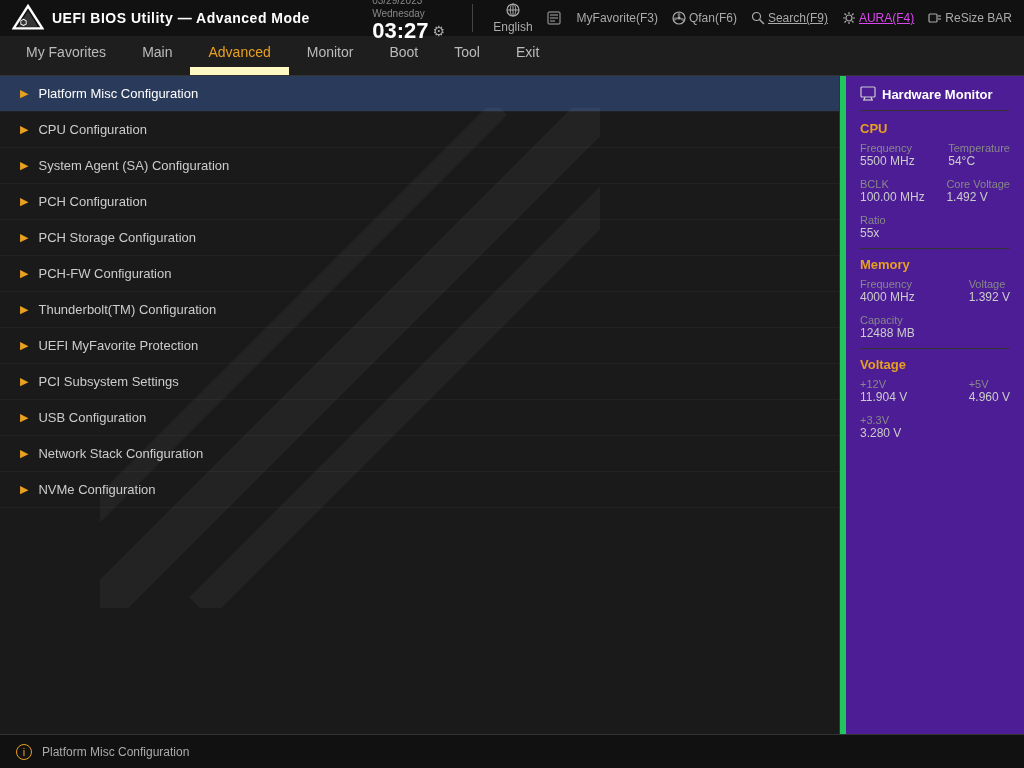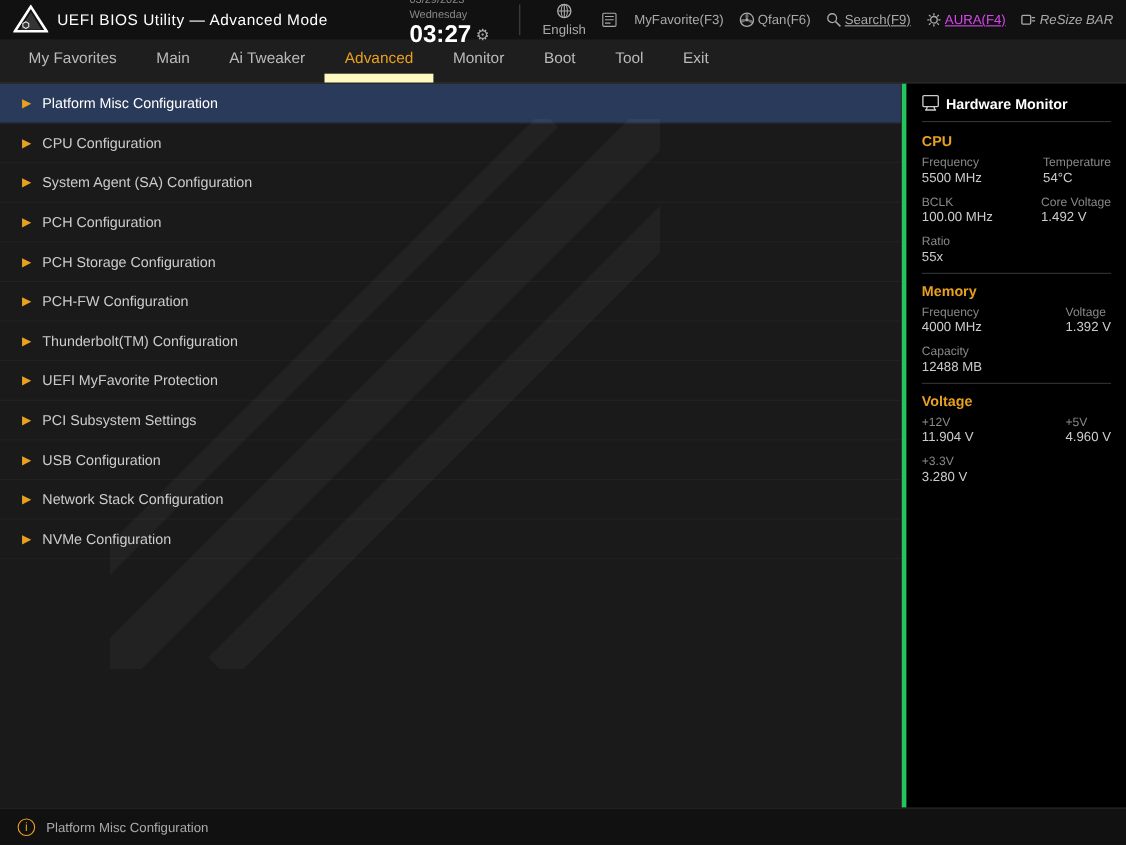--- a/index.html
+++ b/index.html
@@ -27,21 +27,21 @@
       align-items: center;
       gap: 8px;
     }
     #logo-icon {
       width: 32px;
       height: 28px;
     }
     #app-title {
       color: #fff;
       font-size: 14px;
-      font-weight: normal;
+      font-weight: bold;
       letter-spacing: 0.5px;
     }
     #top-tools {
       display: flex;
       align-items: center;
       gap: 14px;
       margin-left: 8px;
       font-size: 12px;
       color: #aaa;
     }
@@ -118,25 +118,25 @@
     }
     .menu-item.selected { background: #2a3a5a; color: #fff; }
     .menu-item-arrow {
       margin-right: 10px;
       color: #e8a020;
       font-size: 11px;
     }
 
     
     #right-panel {
-      width: 204px;
-      background: #000000;
+      width: 184px;
+      background: #4c1d95;
       padding: 10px 14px;
       overflow-y: auto;
-      border-left: 4px solid #22c55e;
+      border-left: 6px solid #22c55e;
     }
     #hw-monitor-title {
       display: flex;
       align-items: center;
       gap: 6px;
       font-size: 13px;
       font-weight: bold;
       color: #fff;
       padding-bottom: 8px;
       border-bottom: 1px solid #333;
@@ -261,36 +261,35 @@
             <line x1="7" y1="11" x2="7" y2="13" stroke="#aaa" stroke-width="1.2"></line>
             <line x1="1" y1="7" x2="3" y2="7" stroke="#aaa" stroke-width="1.2"></line>
             <line x1="11" y1="7" x2="13" y2="7" stroke="#aaa" stroke-width="1.2"></line>
             <line x1="2.5" y1="2.5" x2="4" y2="4" stroke="#aaa" stroke-width="1.2"></line>
             <line x1="10" y1="10" x2="11.5" y2="11.5" stroke="#aaa" stroke-width="1.2"></line>
             <line x1="11.5" y1="2.5" x2="10" y2="4" stroke="#aaa" stroke-width="1.2"></line>
             <line x1="4" y1="10" x2="2.5" y2="11.5" stroke="#aaa" stroke-width="1.2"></line>
           </svg>
         <span>AURA(F4)</span>
       </span>
-      <span style="color:#aaa;font-size:12px;cursor:pointer;display:flex;align-items:center;gap:3px;font-style:italic;">
+      <span style="color:#aaa;font-size:12px;cursor:pointer;display:flex;align-items:center;gap:3px;">
         <svg width="14" height="14" viewBox="0 0 14 14">
             <rect x="1" y="3" width="8" height="8" rx="1" fill="none" stroke="#aaa" stroke-width="1.2"></rect>
             <line x1="10" y1="5" x2="13" y2="5" stroke="#aaa" stroke-width="1.2"></line>
             <line x1="10" y1="8" x2="13" y2="8" stroke="#aaa" stroke-width="1.2"></line>
           </svg>
         <span>ReSize BAR</span>
       </span>
     </div>
   </div>
 </div>
 
 <div id="nav-bar">
   <div class="nav-tab">My Favorites</div>
   <div class="nav-tab">Main</div>
-  <div class="nav-tab">Ai Tweaker</div>
   <div class="nav-tab active">Advanced</div>
   <div class="nav-tab">Monitor</div>
   <div class="nav-tab">Boot</div>
   <div class="nav-tab">Tool</div>
   <div class="nav-tab">Exit</div>
 </div>
 
 <div id="content-area">
 
   <div id="left-panel">

